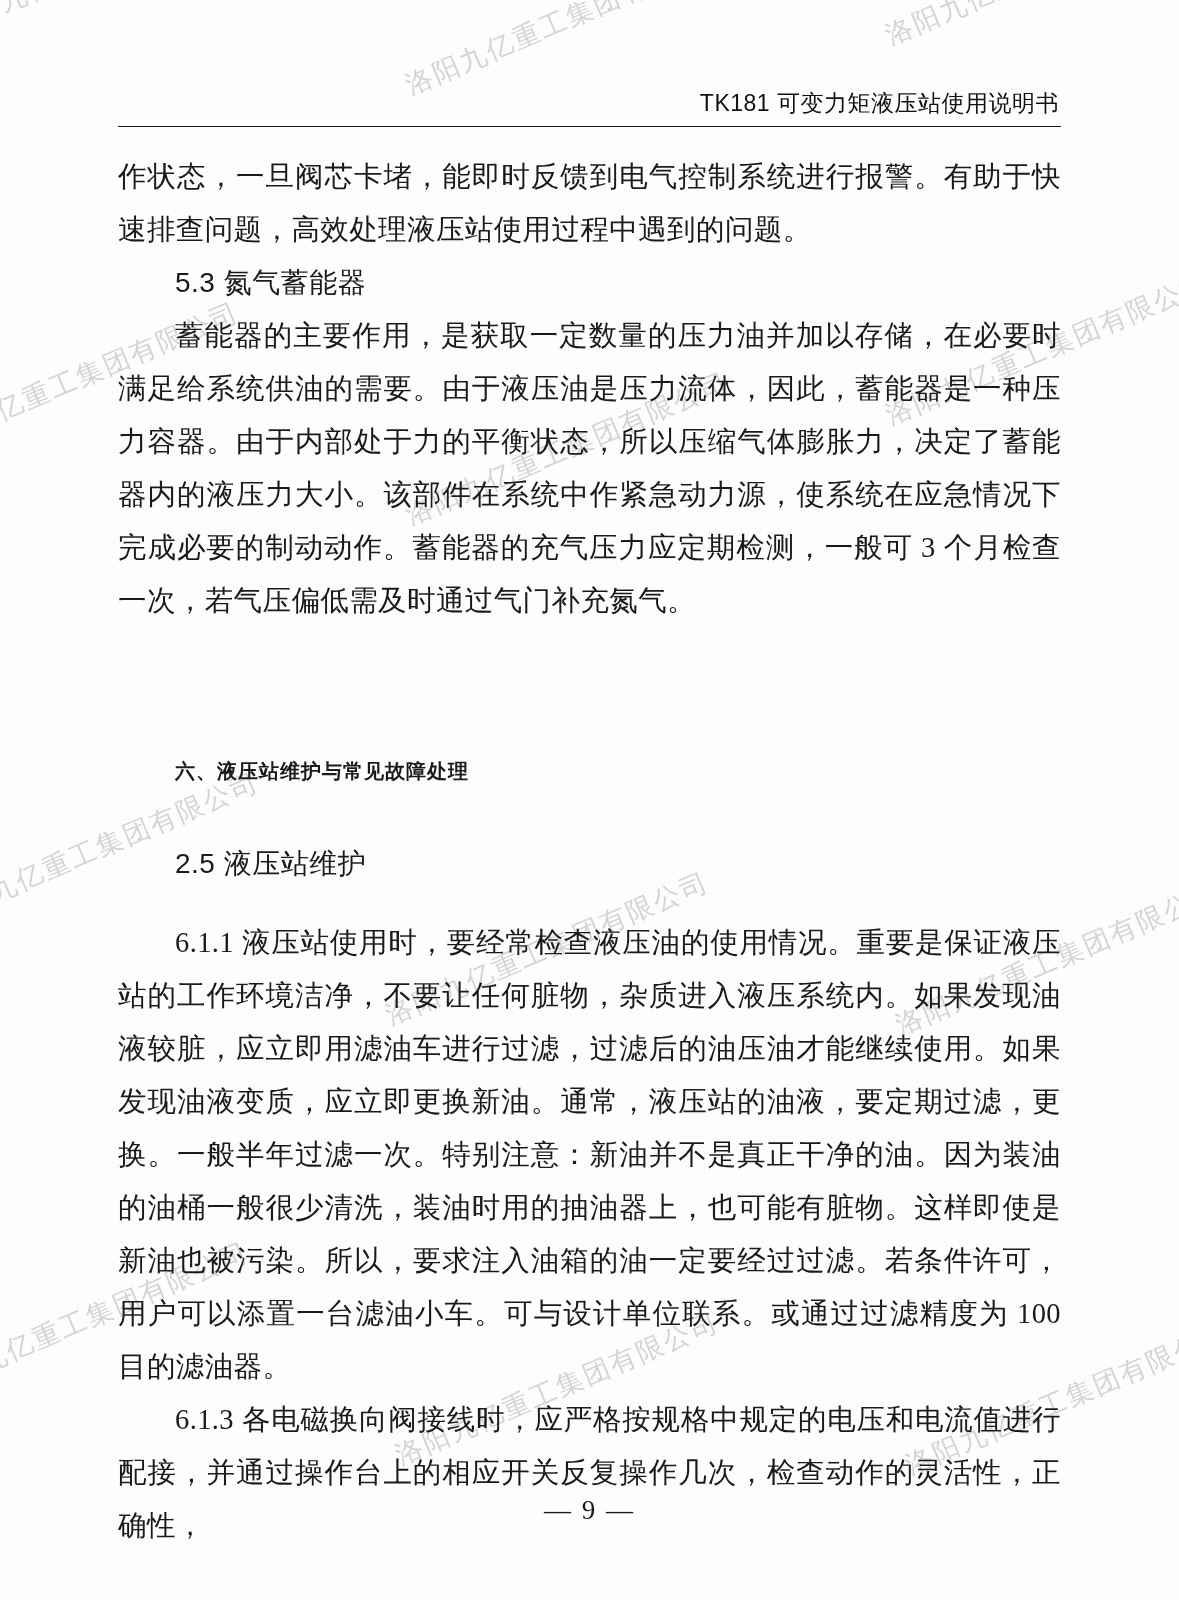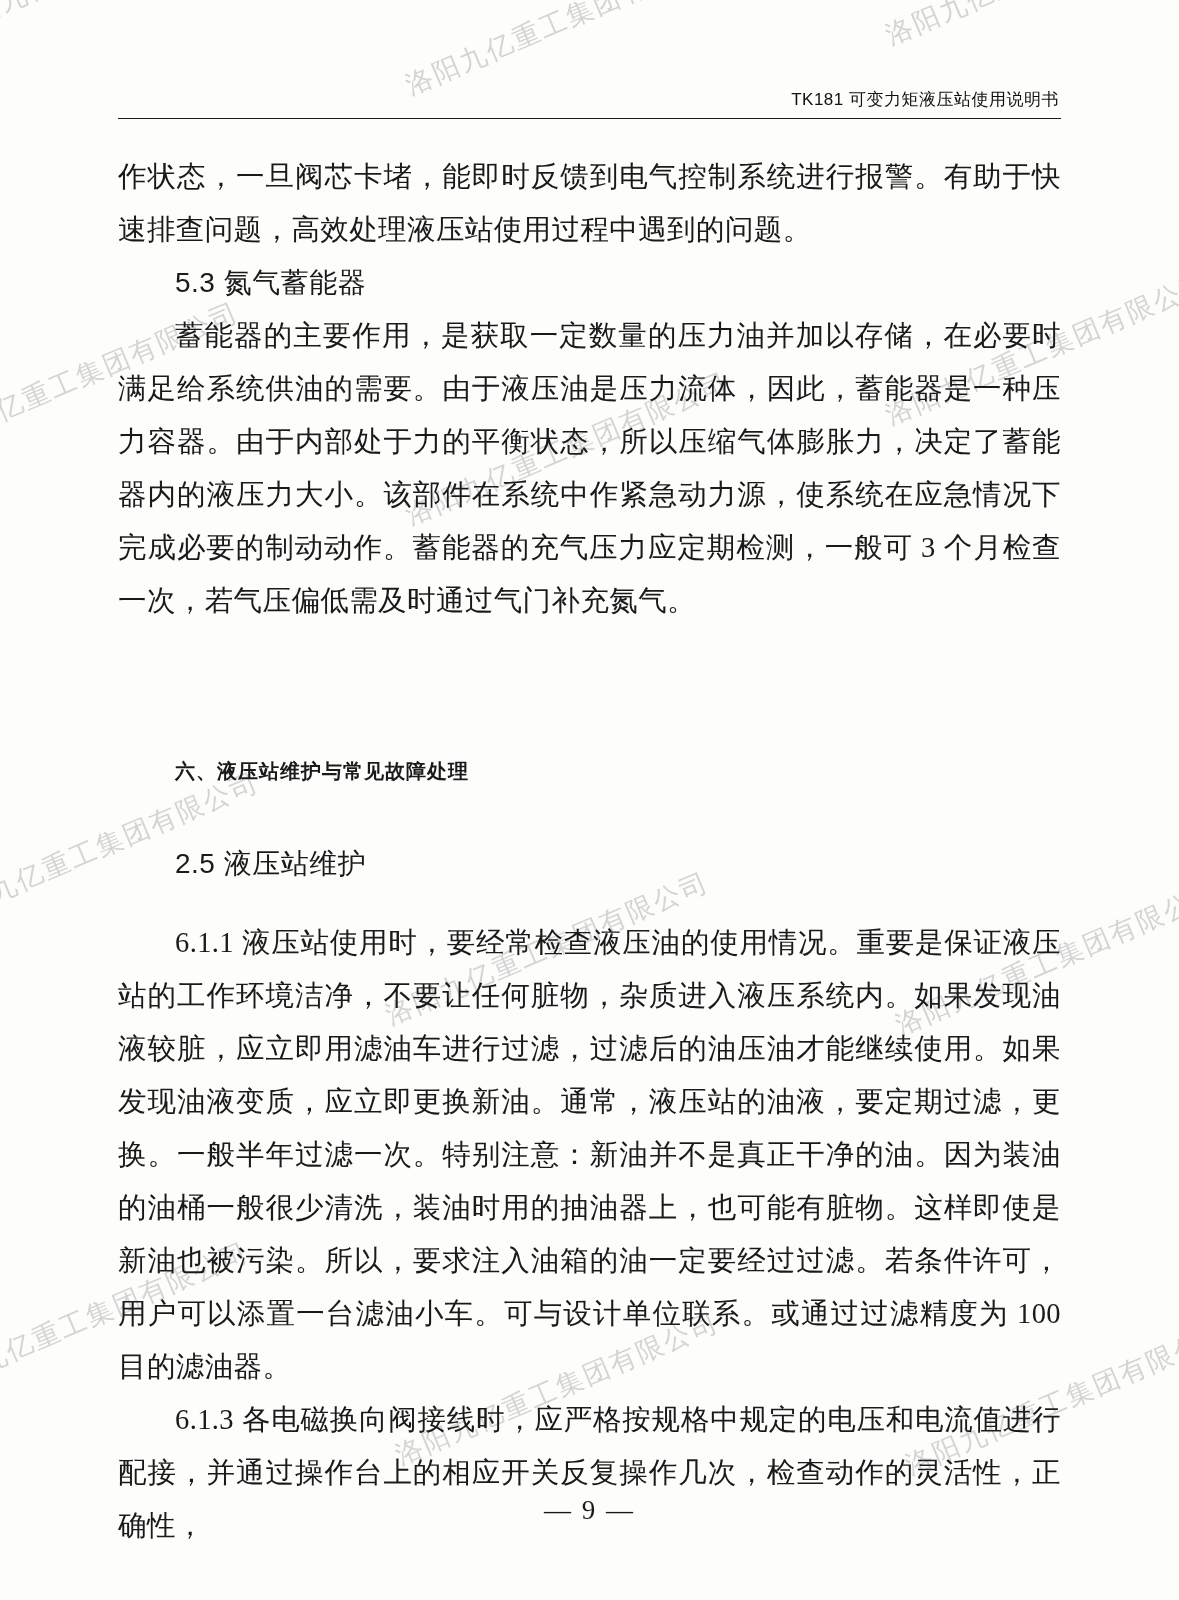--- a/index.html
+++ b/index.html
@@ -40,21 +40,21 @@
   
   .header {
     position: absolute;
     top: 88px;
     left: 118px;
     width: 943px;
     z-index: 5;
   }
   .header-title {
     text-align: right;
-    font-size: 17px;
+    font-size: 23px;
     font-family: "Liberation Sans", "DejaVu Sans", sans-serif;
     letter-spacing: 0.5px;
     color: #111;
     padding-right: 2px;
   }
   .header-rule {
     margin-top: 7px;
     border-bottom: 1.6px solid #1a1a1a;
     width: 100%;
   }

